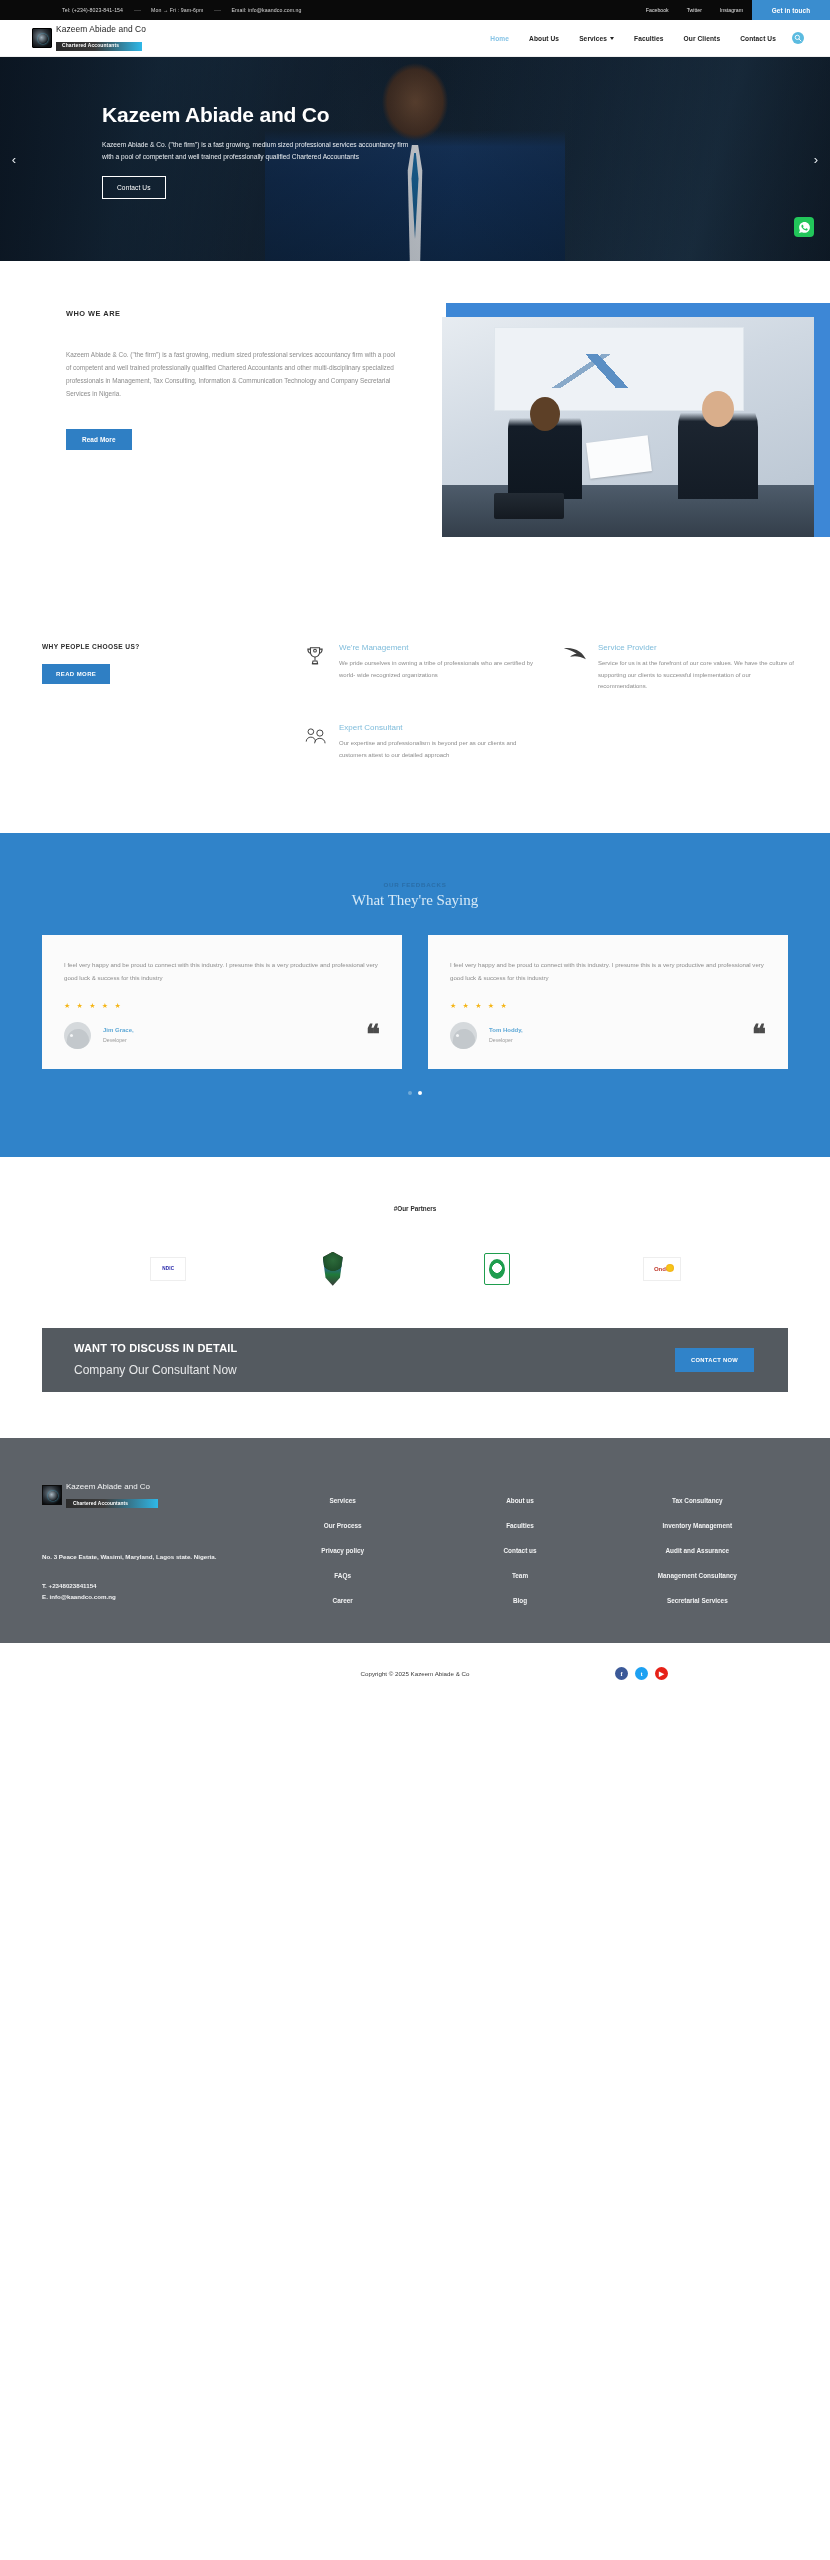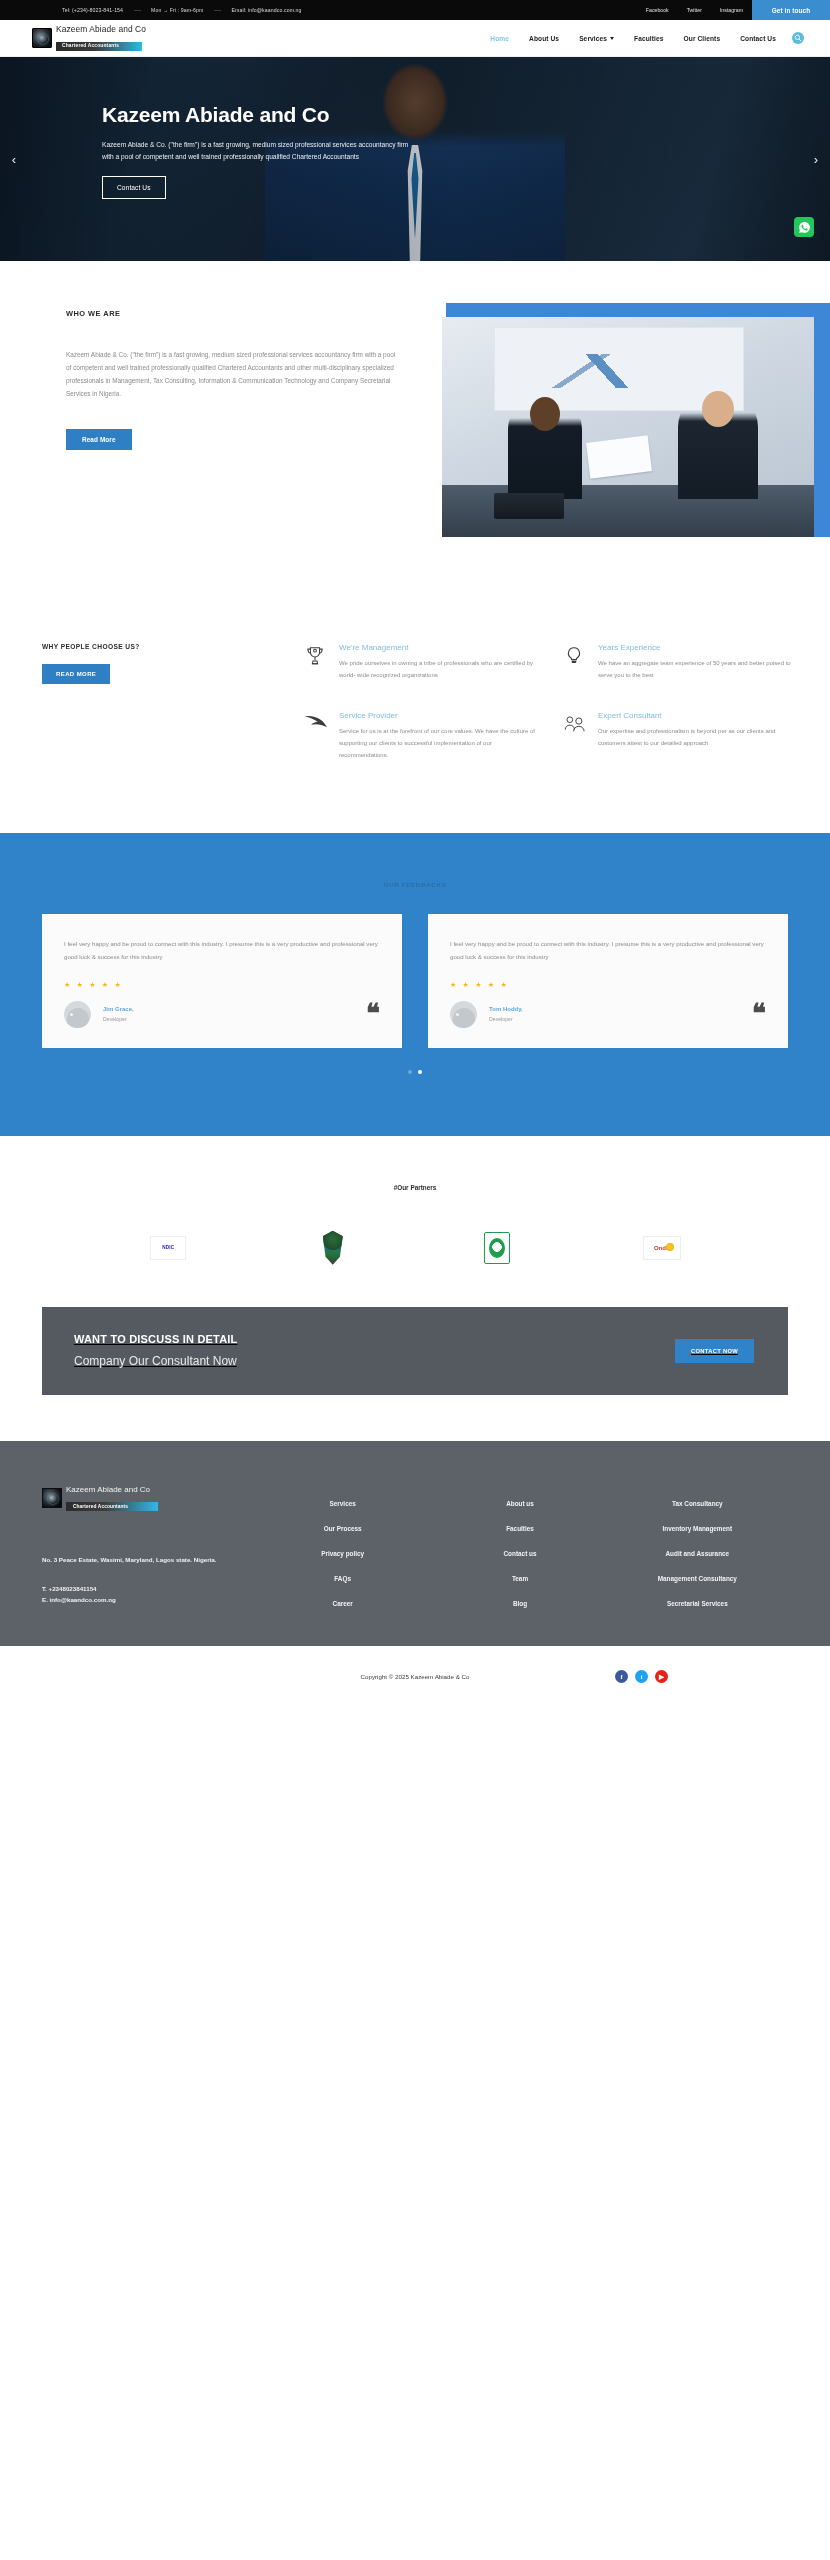--- a/index.html
+++ b/index.html
@@ -227,23 +227,22 @@
            display:flex; align-items:center; justify-content:center; }
   .naija-in { width:16px; height:20px; border-radius:50%; background:
       radial-gradient(circle at 50% 45%, #ffffff 0%, #ffffff 34%, #1f9d4e 36%, #1f9d4e 100%); }
   .ondo { width:38px; height:24px; background:#fff; border:1px solid #eee; display:flex;
           align-items:center; justify-content:center; font-size:6px; font-weight:bold; color:#c0392b; position:relative; }
   .ondo-sun { position:absolute; right:6px; top:6px; width:8px; height:8px; border-radius:50%;
           background:radial-gradient(circle,#f5c518 40%, #f39c12 100%); }
   
   .ctaband { background:#fff; padding:0 0 46px 0; }
   .ctabox {
-    margin:0 42px; background:#545a60; height:88px; display:flex; align-items:center;
+    margin:0 42px; background:#545a60; height:64px; display:flex; align-items:center;
     padding:0 34px 0 32px;
-    text-decoration:underline;
   }
   .cta-h1 { font-size:11px; font-weight:bold; color:#fff; letter-spacing:.2px; }
   .cta-h2 { margin-top:9px; font-size:12px; color:#e9eaeb; font-weight:normal; }
   .cta-btn {
     margin-left:auto; background:#3083c9; color:#fff; font-size:5.8px; font-weight:bold;
     padding:9px 16px; letter-spacing:.3px; white-space:nowrap;
   }
   
   .footer { background:#5d6268; padding:44px 0 30px 0; }
   .f-wrap { display:flex; padding:0 44px 0 42px; }
@@ -384,32 +383,20 @@
               <path d="M9.8 17.5h4.4l.7 3H9.1z"></path>
             <circle cx="12" cy="6.2" r="1.5"></circle>
             </svg>
         </div>
         <div>
           <div class="fc-title">We're Management</div>
           <div class="fc-desc">We pride ourselves in owning a tribe of professionals who are certified by world- wide recognized organizations</div>
         </div>
       </div>
 
-      <div class="fcard">
-        <div class="fc-icon">
-          <svg width="22" height="22" viewBox="0 0 24 24" fill="none" stroke="#3c3c3c" stroke-width="1.2">
-            <path d="M12 3a6 6 0 0 0-3.5 10.9c.6.5.9 1.1.9 1.8v.3h5.2v-.3c0-.7.3-1.3.9-1.8A6 6 0 0 0 12 3z"></path>
-            <rect x="9.4" y="17.3" width="5.2" height="2.3" rx="1.1" fill="#3c3c3c" stroke="none"></rect>
-            </svg>
-        </div>
-        <div>
-          <div class="fc-title">Years Experience</div>
-          <div class="fc-desc">We have an aggregate team experience of 50 years and better poised to serve you to the best</div>
-        </div>
-      </div>
 
       <div class="fcard">
         <div class="fc-icon">
           <svg width="24" height="18" viewBox="0 0 28 18" fill="#3c3c3c">
             <path d="M1 2.2c6.5-.9 13 .4 18.4 4.1 3.3 2.3 5.7 5.3 7.3 8.9-4.4-2.3-8.6-3.6-12.8-3.6-2.2 0-4 .2-5.6.6 2.2-1.9 4.8-3 7.7-3.4C11.5 5.7 6.6 3.5 1 2.2z"></path>
             </svg>
         </div>
         <div>
           <div class="fc-title">Service Provider</div>
           <div class="fc-desc">Service for us is at the forefront of our core values. We have the culture of supporting our clients to successful implementation of our recommendations.</div>
@@ -430,20 +417,21 @@
           <div class="fc-desc">Our expertise and professionalism is beyond per as our clients and customers attest to our detailed approach</div>
         </div>
       </div>
 
     </div>
   </div>
 </div>
 
 <div class="testi">
   <div class="testi-kicker">OUR FEEDBACKS</div>
+  <div class="testi-title">What They're Saying</div>
   <div class="testi-row">
 
     <div class="tcard">
       <div class="t-quote-text">I feel very happy and be proud to connect with this industry. I presume this is a very productive and professional very good luck &amp; success for this industry</div>
       <div class="t-stars">★ ★ ★ ★ ★</div>
       <div class="t-foot">
         <div class="t-avatar"></div>
         <div class="t-meta">
           <div class="t-name">Jim Grace,</div>
           <div class="t-role">Developer</div>

